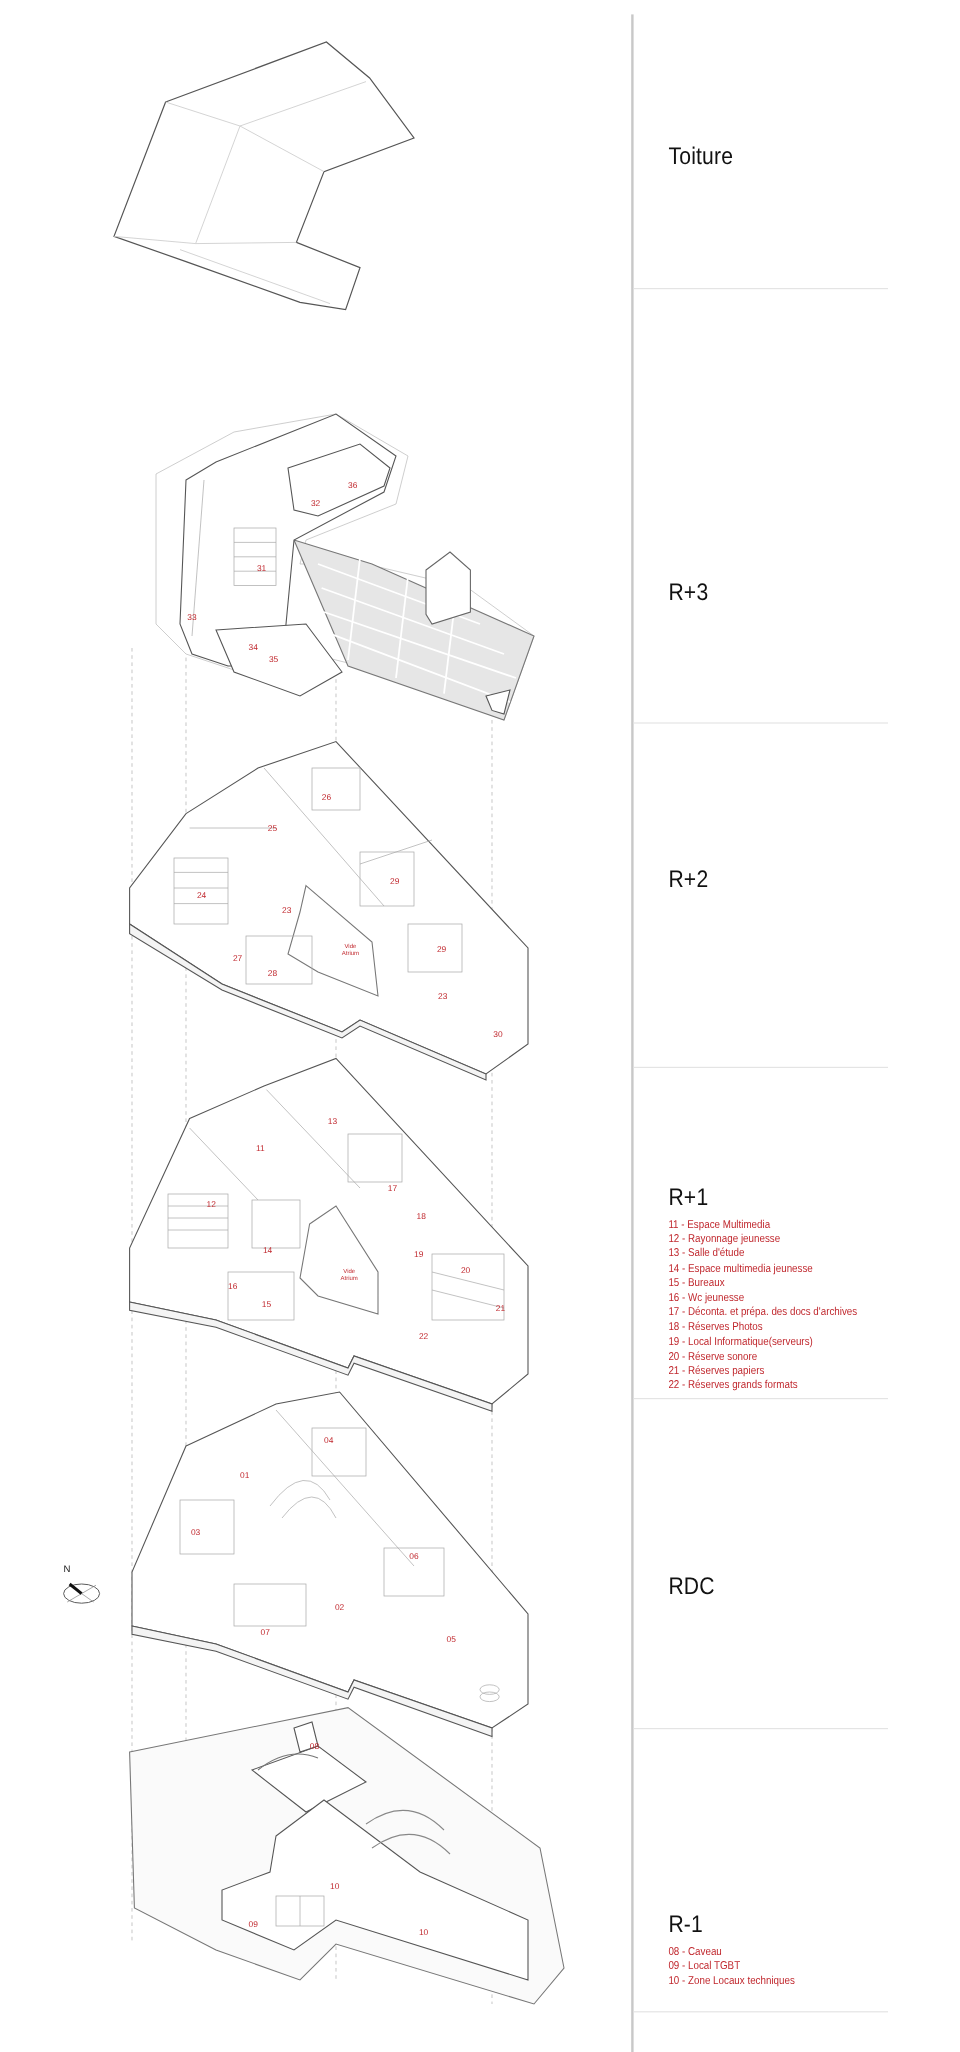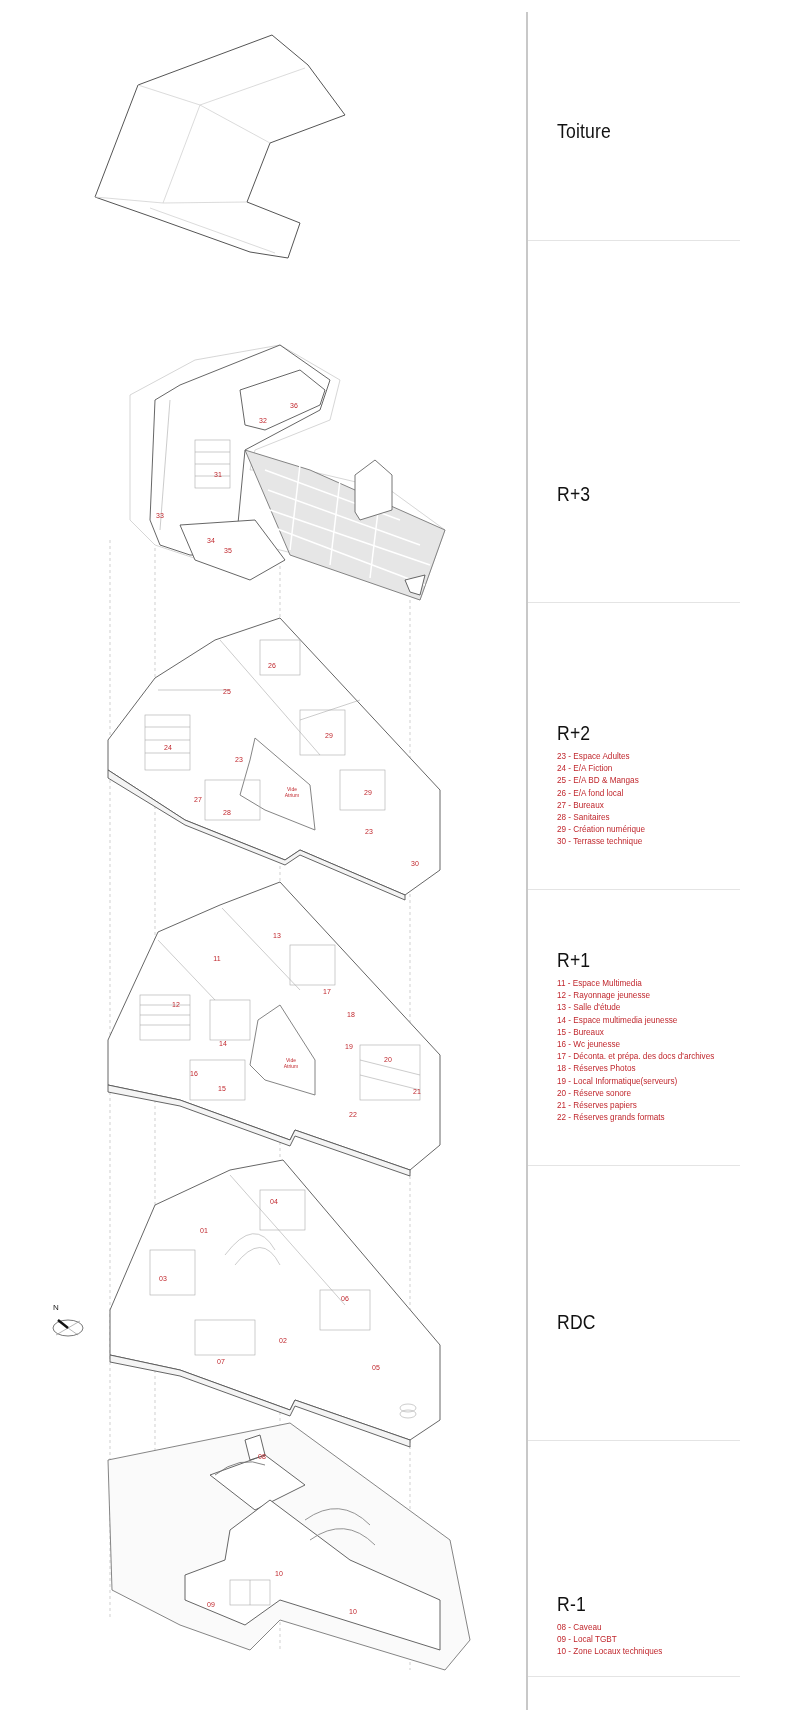--- a/index.html
+++ b/index.html
@@ -201,34 +201,24 @@
 </div>
 <div class="divider" style="top:240px"></div>
 
 <div class="level" style="top:483px">
   <div class="level-title">R+3</div>
 </div>
 <div class="divider" style="top:602px"></div>
 
 <div class="level" style="top:722px">
   <div class="level-title">R+2</div>
-  <ul class="level-items">
-    <li>23 - Espace Adultes</li>
-    <li>24 - E/A Fiction</li>
-    <li>25 - E/A BD &amp; Mangas</li>
-    <li>26 - E/A fond local</li>
-    <li>27 - Bureaux</li>
-    <li>28 - Sanitaires</li>
-    <li>29 - Création numérique</li>
-    <li>30 - Terrasse technique</li>
-  </ul>
 </div>
 <div class="divider" style="top:889px"></div>
 
-<div class="level" style="top:949px">
+<div class="level" style="top:987px">
   <div class="level-title">R+1</div>
   <ul class="level-items">
     <li>11 - Espace Multimedia</li>
     <li>12 - Rayonnage jeunesse</li>
     <li>13 - Salle d'étude</li>
     <li>14 - Espace multimedia jeunesse</li>
     <li>15 - Bureaux</li>
     <li>16 - Wc jeunesse</li>
     <li>17 - Déconta. et prépa. des docs d'archives</li>
     <li>18 - Réserves Photos</li>

